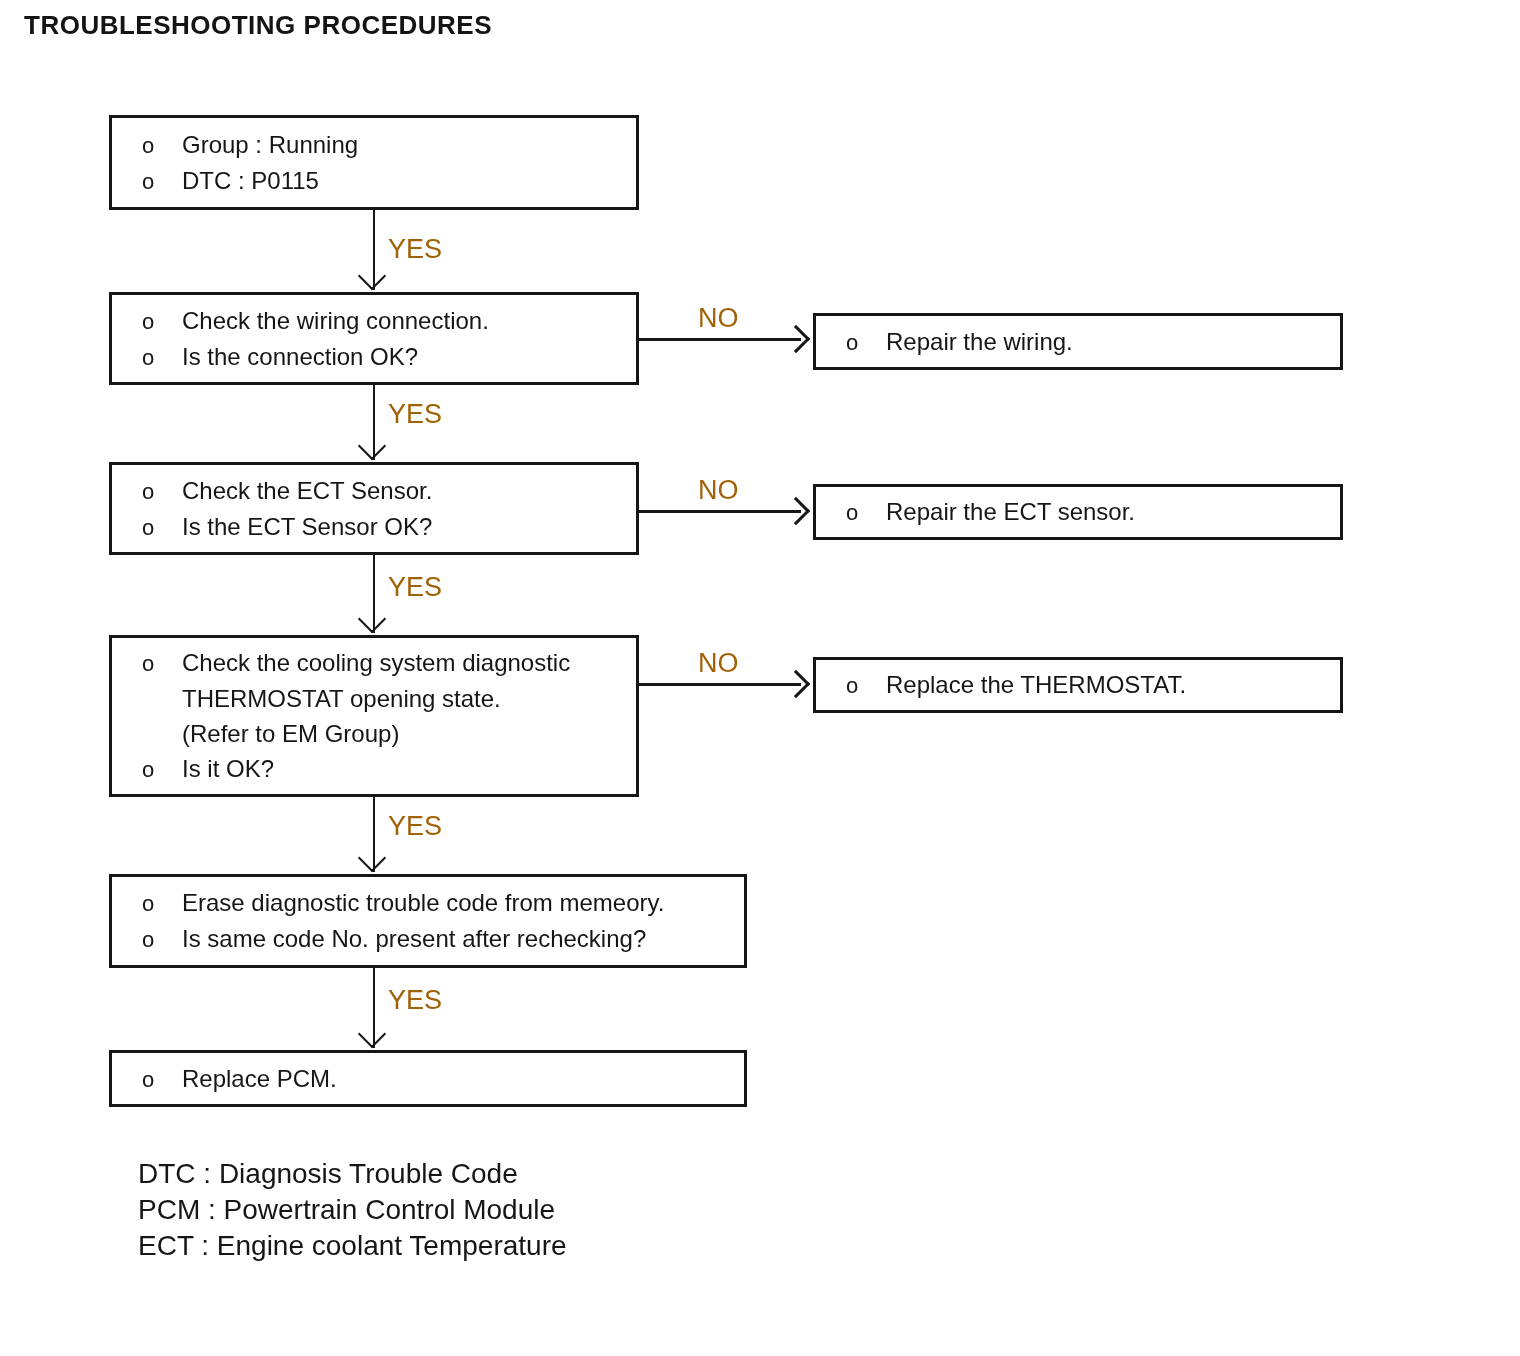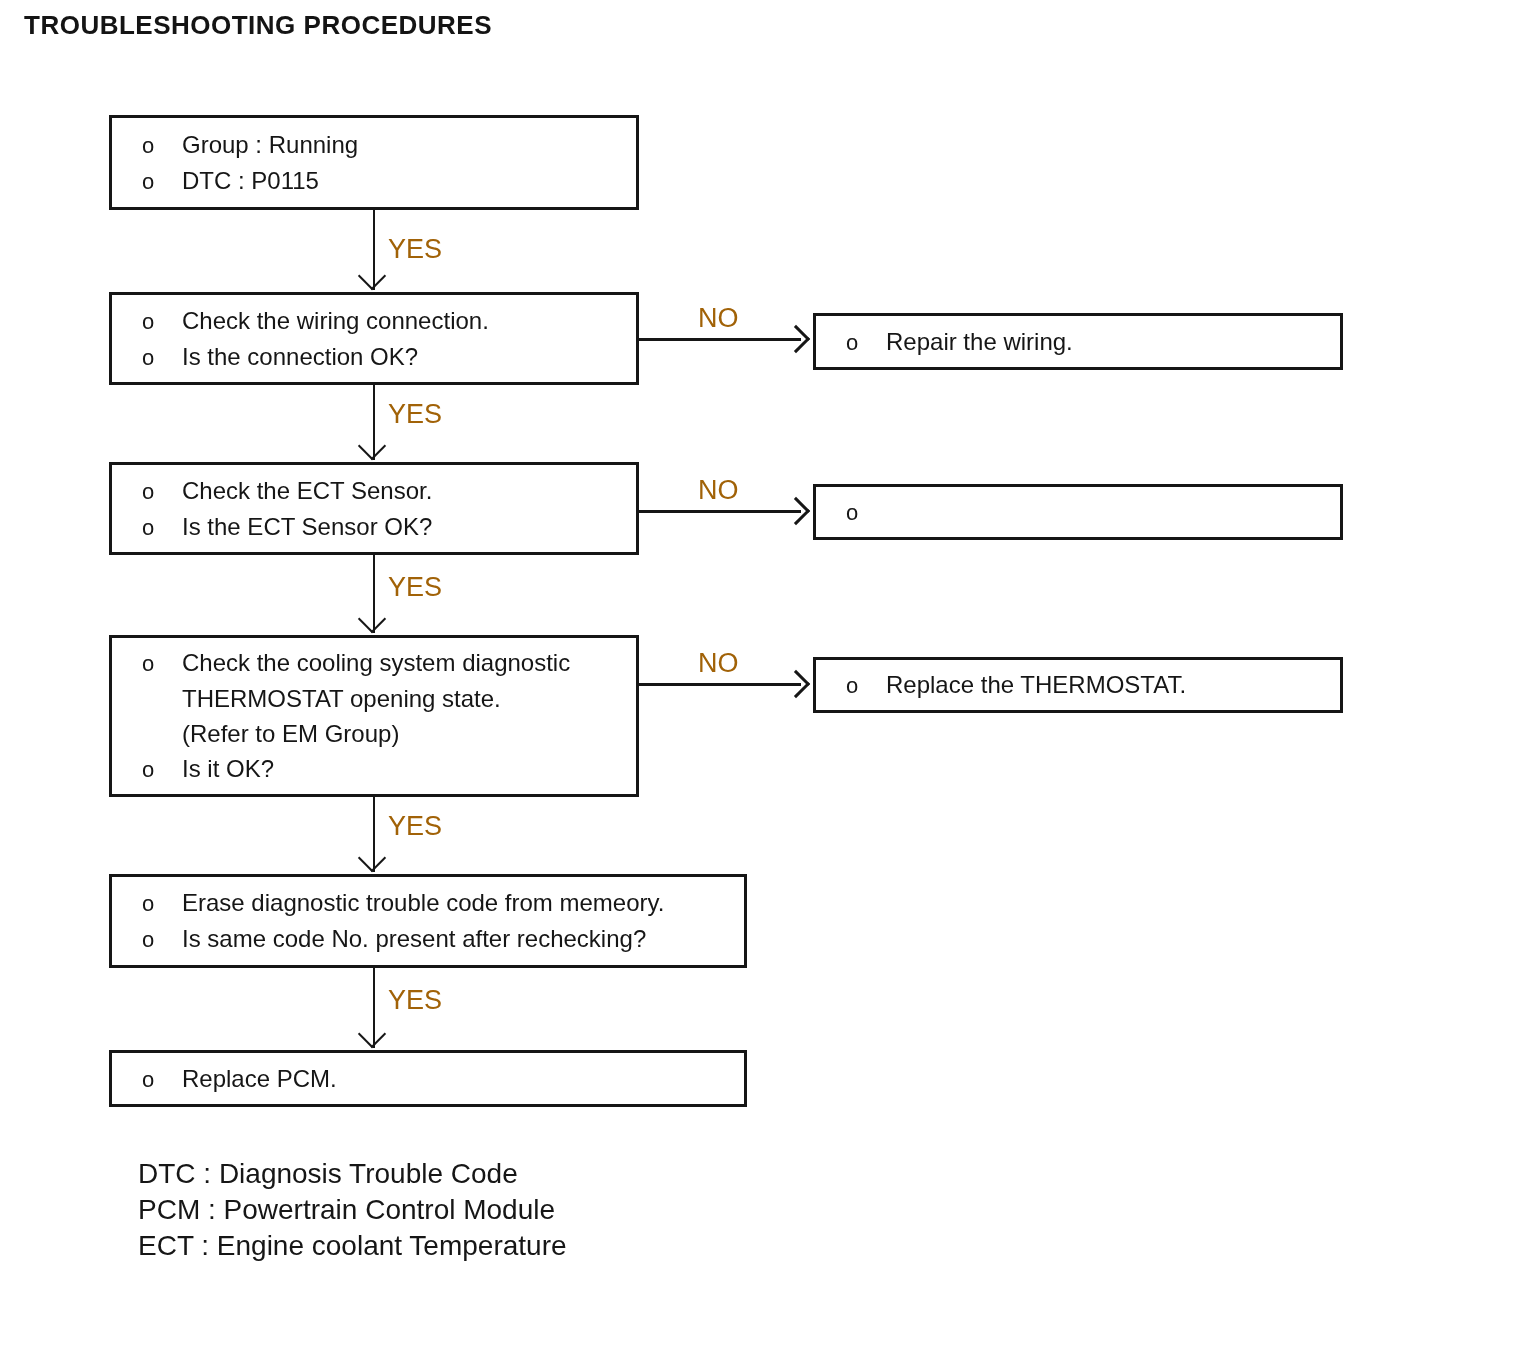--- a/index.html
+++ b/index.html
@@ -94,20 +94,21 @@
     </div>
   </div>
 
   <div class="hline" style="left:639px;top:510px;width:162px;"></div>
   <div class="chev chev-right" style="left:786px;top:501px;"></div>
   <div class="edge-label" style="left:698px;top:475px;">NO</div>
 
   <div class="node" style="left:813px;top:484px;width:530px;height:56px;">
     <div class="bline">
       <span class="bullet">o</span>
+      <span>Repair the ECT sensor.</span>
     </div>
   </div>
 
   <div class="vline" style="left:373px;top:555px;height:78px;"></div>
   <div class="chev chev-down" style="left:362px;top:609px;"></div>
   <div class="edge-label" style="left:388px;top:572px;">YES</div>
 
   <div class="node" style="left:109px;top:635px;width:530px;height:162px;">
     <div class="bline">
       <span class="bullet">o</span>

